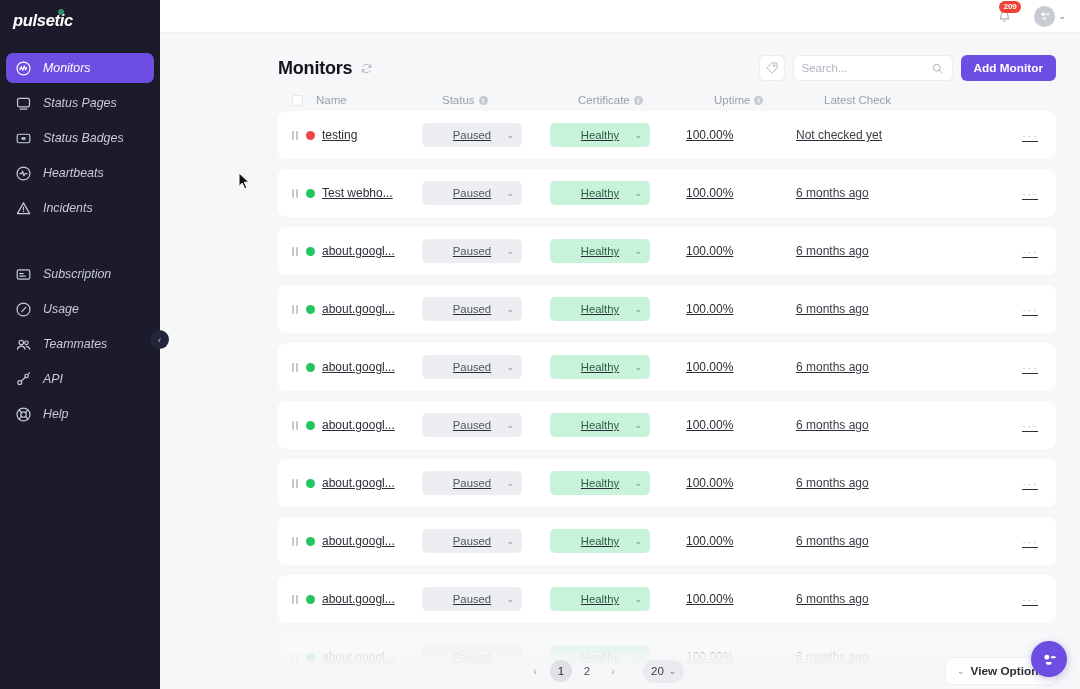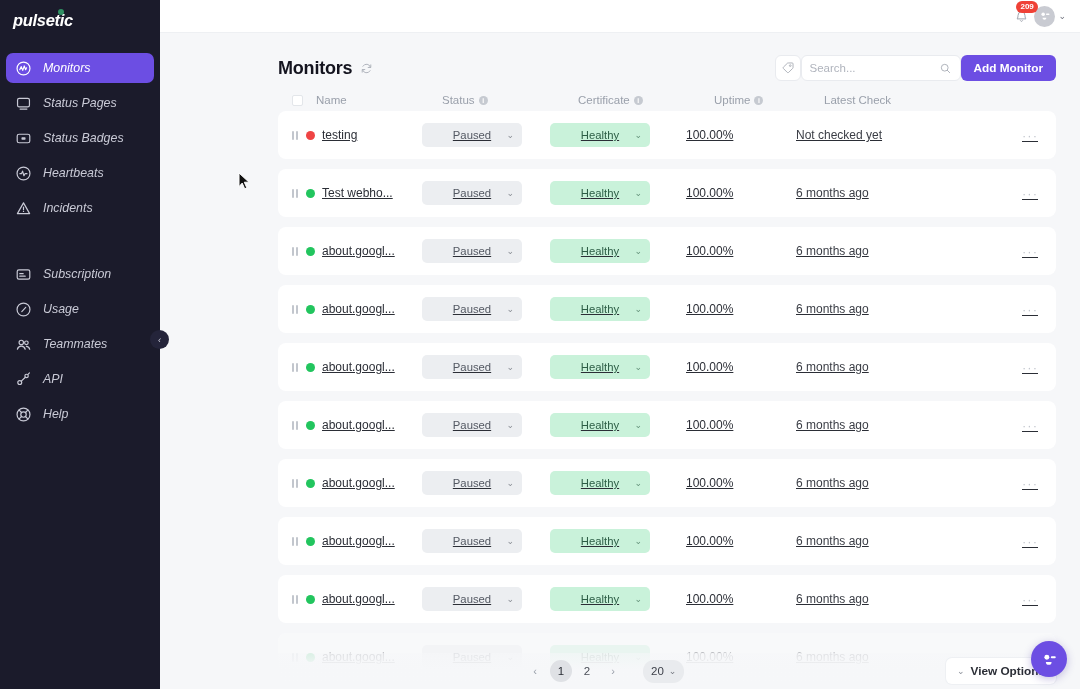--- a/index.html
+++ b/index.html
@@ -70,21 +70,21 @@
   }
 
   
   .main { flex: 1; position: relative; background: #f6f7f9; height: 689px; }
 
   .topbar {
     height: 33px;
     background: #ffffff;
     display: flex; align-items: center; justify-content: flex-end;
     padding-right: 14px;
-    gap: 2px;
+    gap: 19px;
     border-bottom: 1px solid #eef0f3;
   }
   .bell-wrap { position: relative; width: 22px; height: 22px; display:flex; align-items:center; justify-content:center; cursor: pointer;}
   .bell-badge {
     position: absolute; top: -4px; left: 6px;
     background: #ef4136; color: #fff;
     font-size: 8px; font-weight: bold;
     border-radius: 9px;
     padding: 1px 4px 1px 4px;
     line-height: 10px;
@@ -103,21 +103,21 @@
   .page-head {
     display: flex; align-items: center;
     height: 56px;
     padding-top: 14px;
   }
   .page-title {
     font-size: 18px; font-weight: bold; color: #14141f;
     letter-spacing: -0.2px;
   }
   .refresh-ico { margin-left: 8px; color: #aeb2bb; display:flex; align-items:center; cursor: pointer;}
-  .head-right { margin-left: auto; display: flex; align-items: center; gap: 0; }
+  .head-right { margin-left: auto; display: flex; align-items: center; gap: 8px; }
 
   .tag-btn {
     width: 26px; height: 26px;
     background: #fff; border: 1px solid #e9ebef; border-radius: 6px;
     display: flex; align-items: center; justify-content: center;
     color: #a8acb5; cursor: pointer;
   }
   .search-box {
     width: 160px; height: 26px;
     background: #fff; border: 1px solid #e9ebef; border-radius: 6px;

